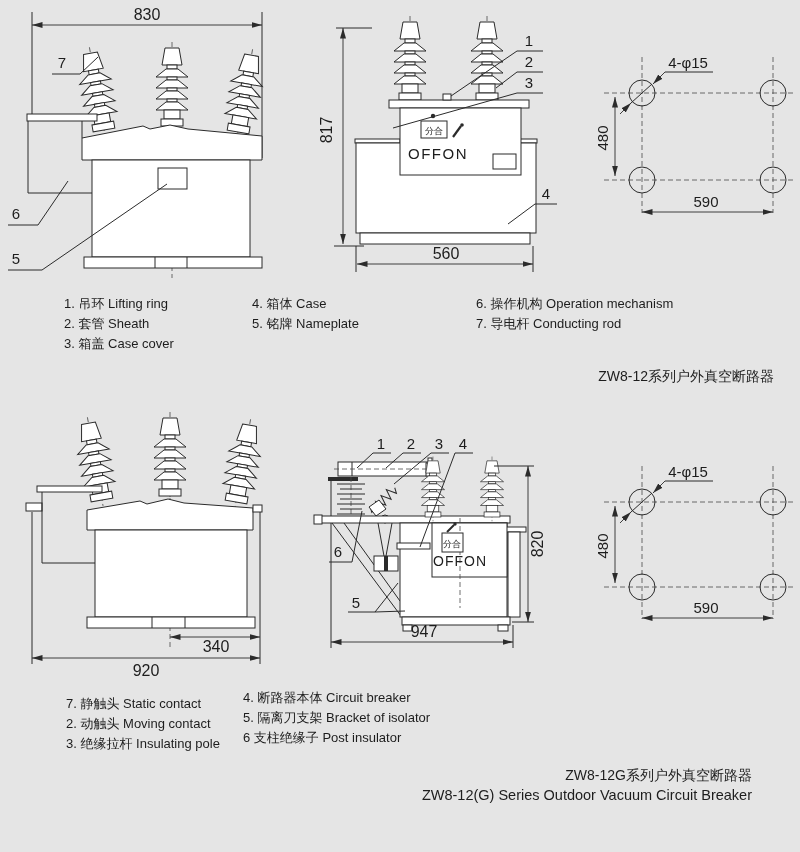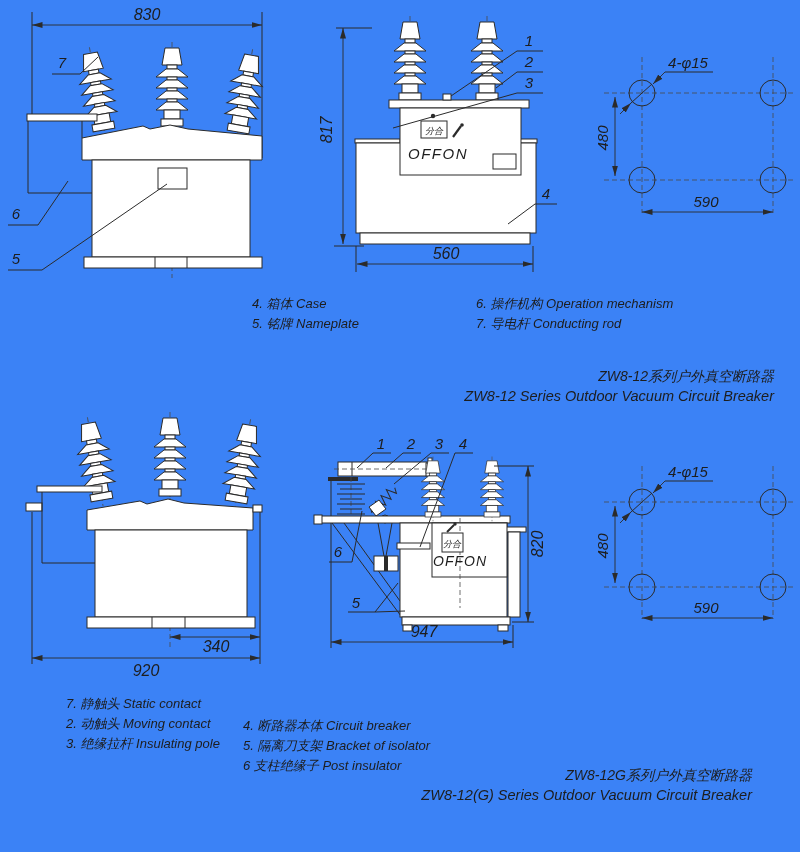--- a/index.html
+++ b/index.html
@@ -1,17 +1,17 @@
 <!DOCTYPE html>
 <html><head>
 <meta charset="utf-8">
 <style>
   html,body{margin:0;padding:0;background:#fff;}
-  .page{position:relative;width:800px;height:852px;background:#3b82f6;overflow:hidden;
-        font-family:"Liberation Sans","DejaVu Sans",sans-serif;color:#1d1d1d;font-style:italic;}
+  .page{position:relative;width:800px;height:852px;background:#e5e5e5;overflow:hidden;
+        font-family:"Liberation Sans","DejaVu Sans",sans-serif;color:#1d1d1d;}
   svg{position:absolute;overflow:visible;}
   .s{fill:#fff;stroke:#2b2b2b;stroke-width:1;}
   .ln{fill:none;stroke:#2b2b2b;stroke-width:1;}
   .dl{fill:none;stroke:#2b2b2b;stroke-width:0.9;}
   .cl{fill:none;stroke:#4a4a4a;stroke-width:0.8;stroke-dasharray:5 3;}
   .fb{fill:#2b2b2b;stroke:none;}
   text{fill:#1d1d1d;font-family:"Liberation Sans","DejaVu Sans",sans-serif;}
   .dim{font-size:16px;}
   .dim2{font-size:15px;}
   .lbl{font-size:15px;}
@@ -184,32 +184,36 @@
     <g>
       <line class="dl" x1="615" y1="97" x2="615" y2="176" marker-start="url(#ar)" marker-end="url(#ar)"></line>
       <text class="dim2" transform="translate(608,138) rotate(-90)" text-anchor="middle">480</text>
     </g>
     <g>
       <line class="dl" x1="642" y1="212" x2="773" y2="212" marker-start="url(#ar)" marker-end="url(#ar)"></line>
       <text class="dim2" x="706" y="207" text-anchor="middle">590</text>
     </g>
   </svg>
 
+  <div class="legend" style="left:64px;top:294px">
+    <div>1. 吊环 Lifting ring</div>
+    <div>2. 套管 Sheath</div>
+    <div>3. 箱盖 Case cover</div>
+  </div>
   <div class="legend" style="left:252px;top:294px">
     <div>4. 箱体 Case</div>
     <div>5. 铭牌 Nameplate</div>
   </div>
   <div class="legend" style="left:476px;top:294px">
     <div>6. 操作机构 Operation mechanism</div>
     <div>7. 导电杆 Conducting rod</div>
   </div>
 
   <div class="titleblock" style="left:0;top:366px;width:774px">
     <div class="zh">ZW8-12系列户外真空断路器</div>
-    <div class="en">ZW8-12 Series Outdoor Vacuum Circuit Breaker</div>
   </div>
 
   <svg style="left:10px;top:405px" width="310" height="285" viewBox="10 405 310 285">
     <line class="cl" x1="170" y1="498" x2="170" y2="648"></line>
     <g>
         <use href="#bushing" transform="translate(102,500) rotate(-10)"></use>
       </g>
     <g>
         <use href="#bushing" transform="translate(236,502) rotate(10)"></use>
       </g>
@@ -378,21 +382,21 @@
       <line class="dl" x1="642" y1="618" x2="773" y2="618" marker-start="url(#ar)" marker-end="url(#ar)"></line>
       <text class="dim2" x="706" y="613" text-anchor="middle">590</text>
     </g>
   </svg>
 
   <div class="legend" style="left:66px;top:694px">
     <div>7. 静触头 Static contact</div>
     <div>2. 动触头 Moving contact</div>
     <div>3. 绝缘拉杆 Insulating pole</div>
   </div>
-  <div class="legend" style="left:243px;top:716px">
+  <div class="legend" style="left:243px;top:688px">
     <div>4. 断路器本体 Circuit breaker</div>
     <div>5. 隔离刀支架 Bracket of isolator</div>
     <div>6 支柱绝缘子 Post insulator</div>
   </div>
 
   <div class="titleblock" style="left:0;top:765px;width:752px">
     <div class="zh">ZW8-12G系列户外真空断路器</div>
     <div class="en">ZW8-12(G) Series Outdoor Vacuum Circuit Breaker</div>
   </div>
 

